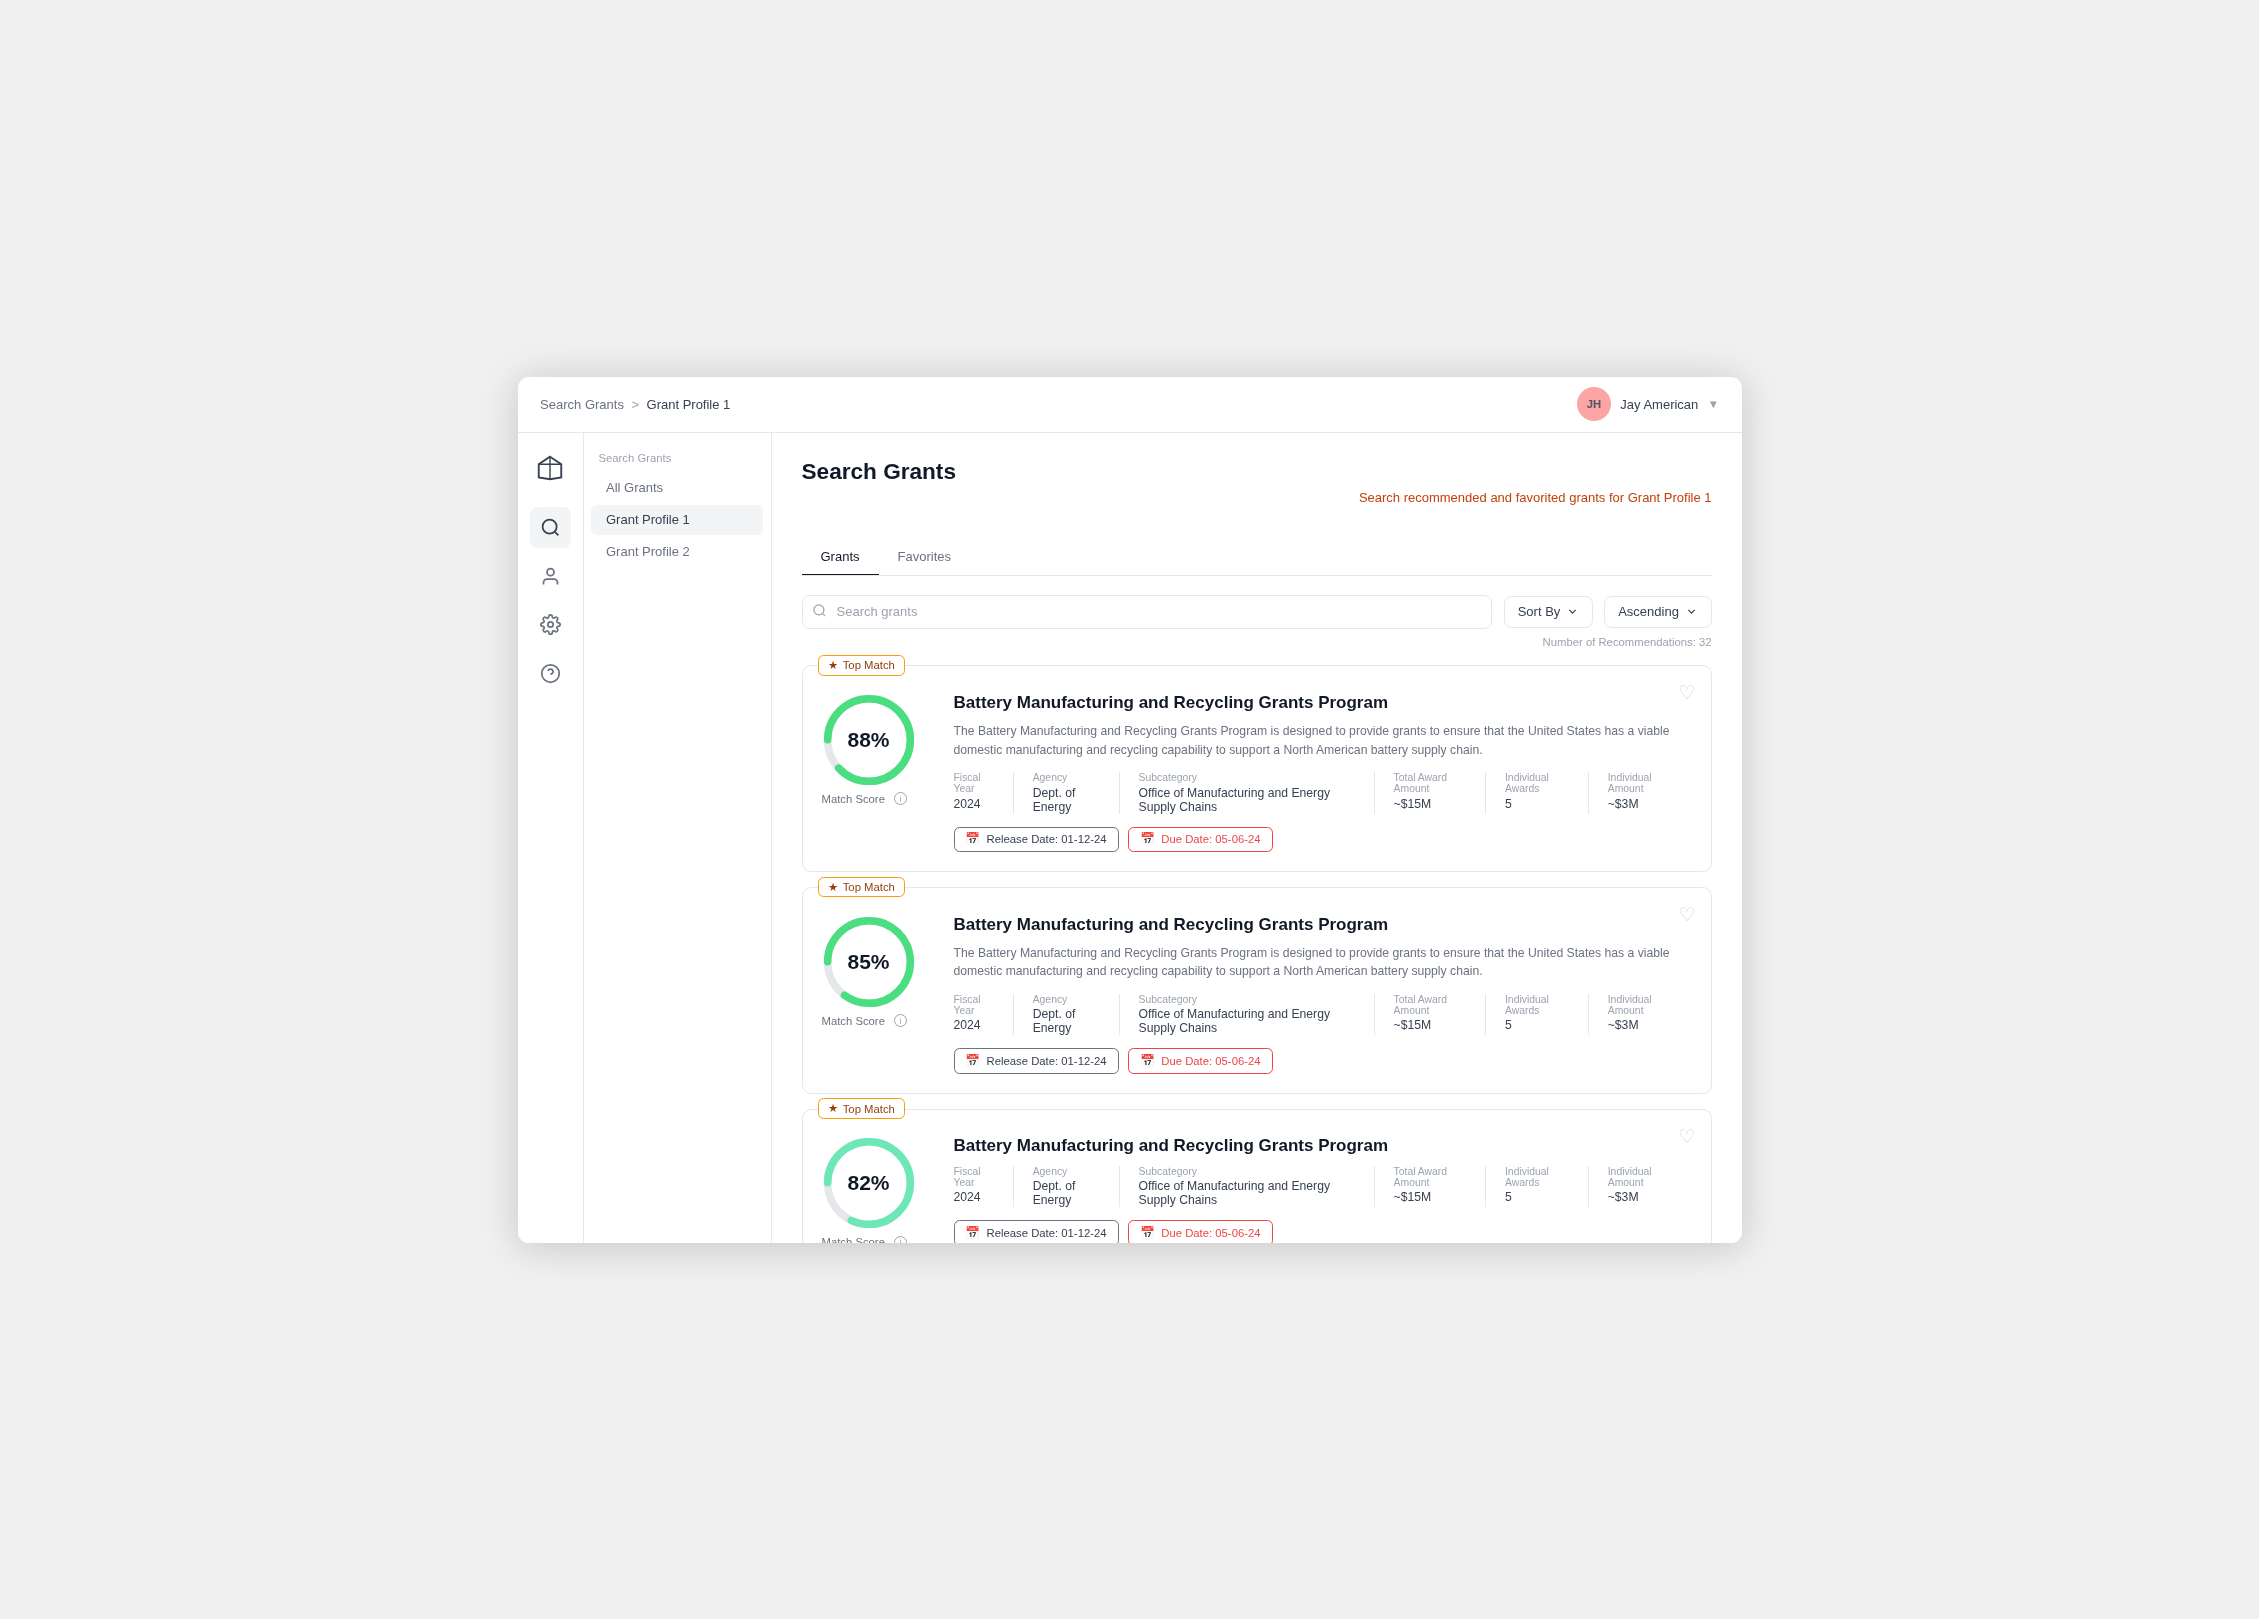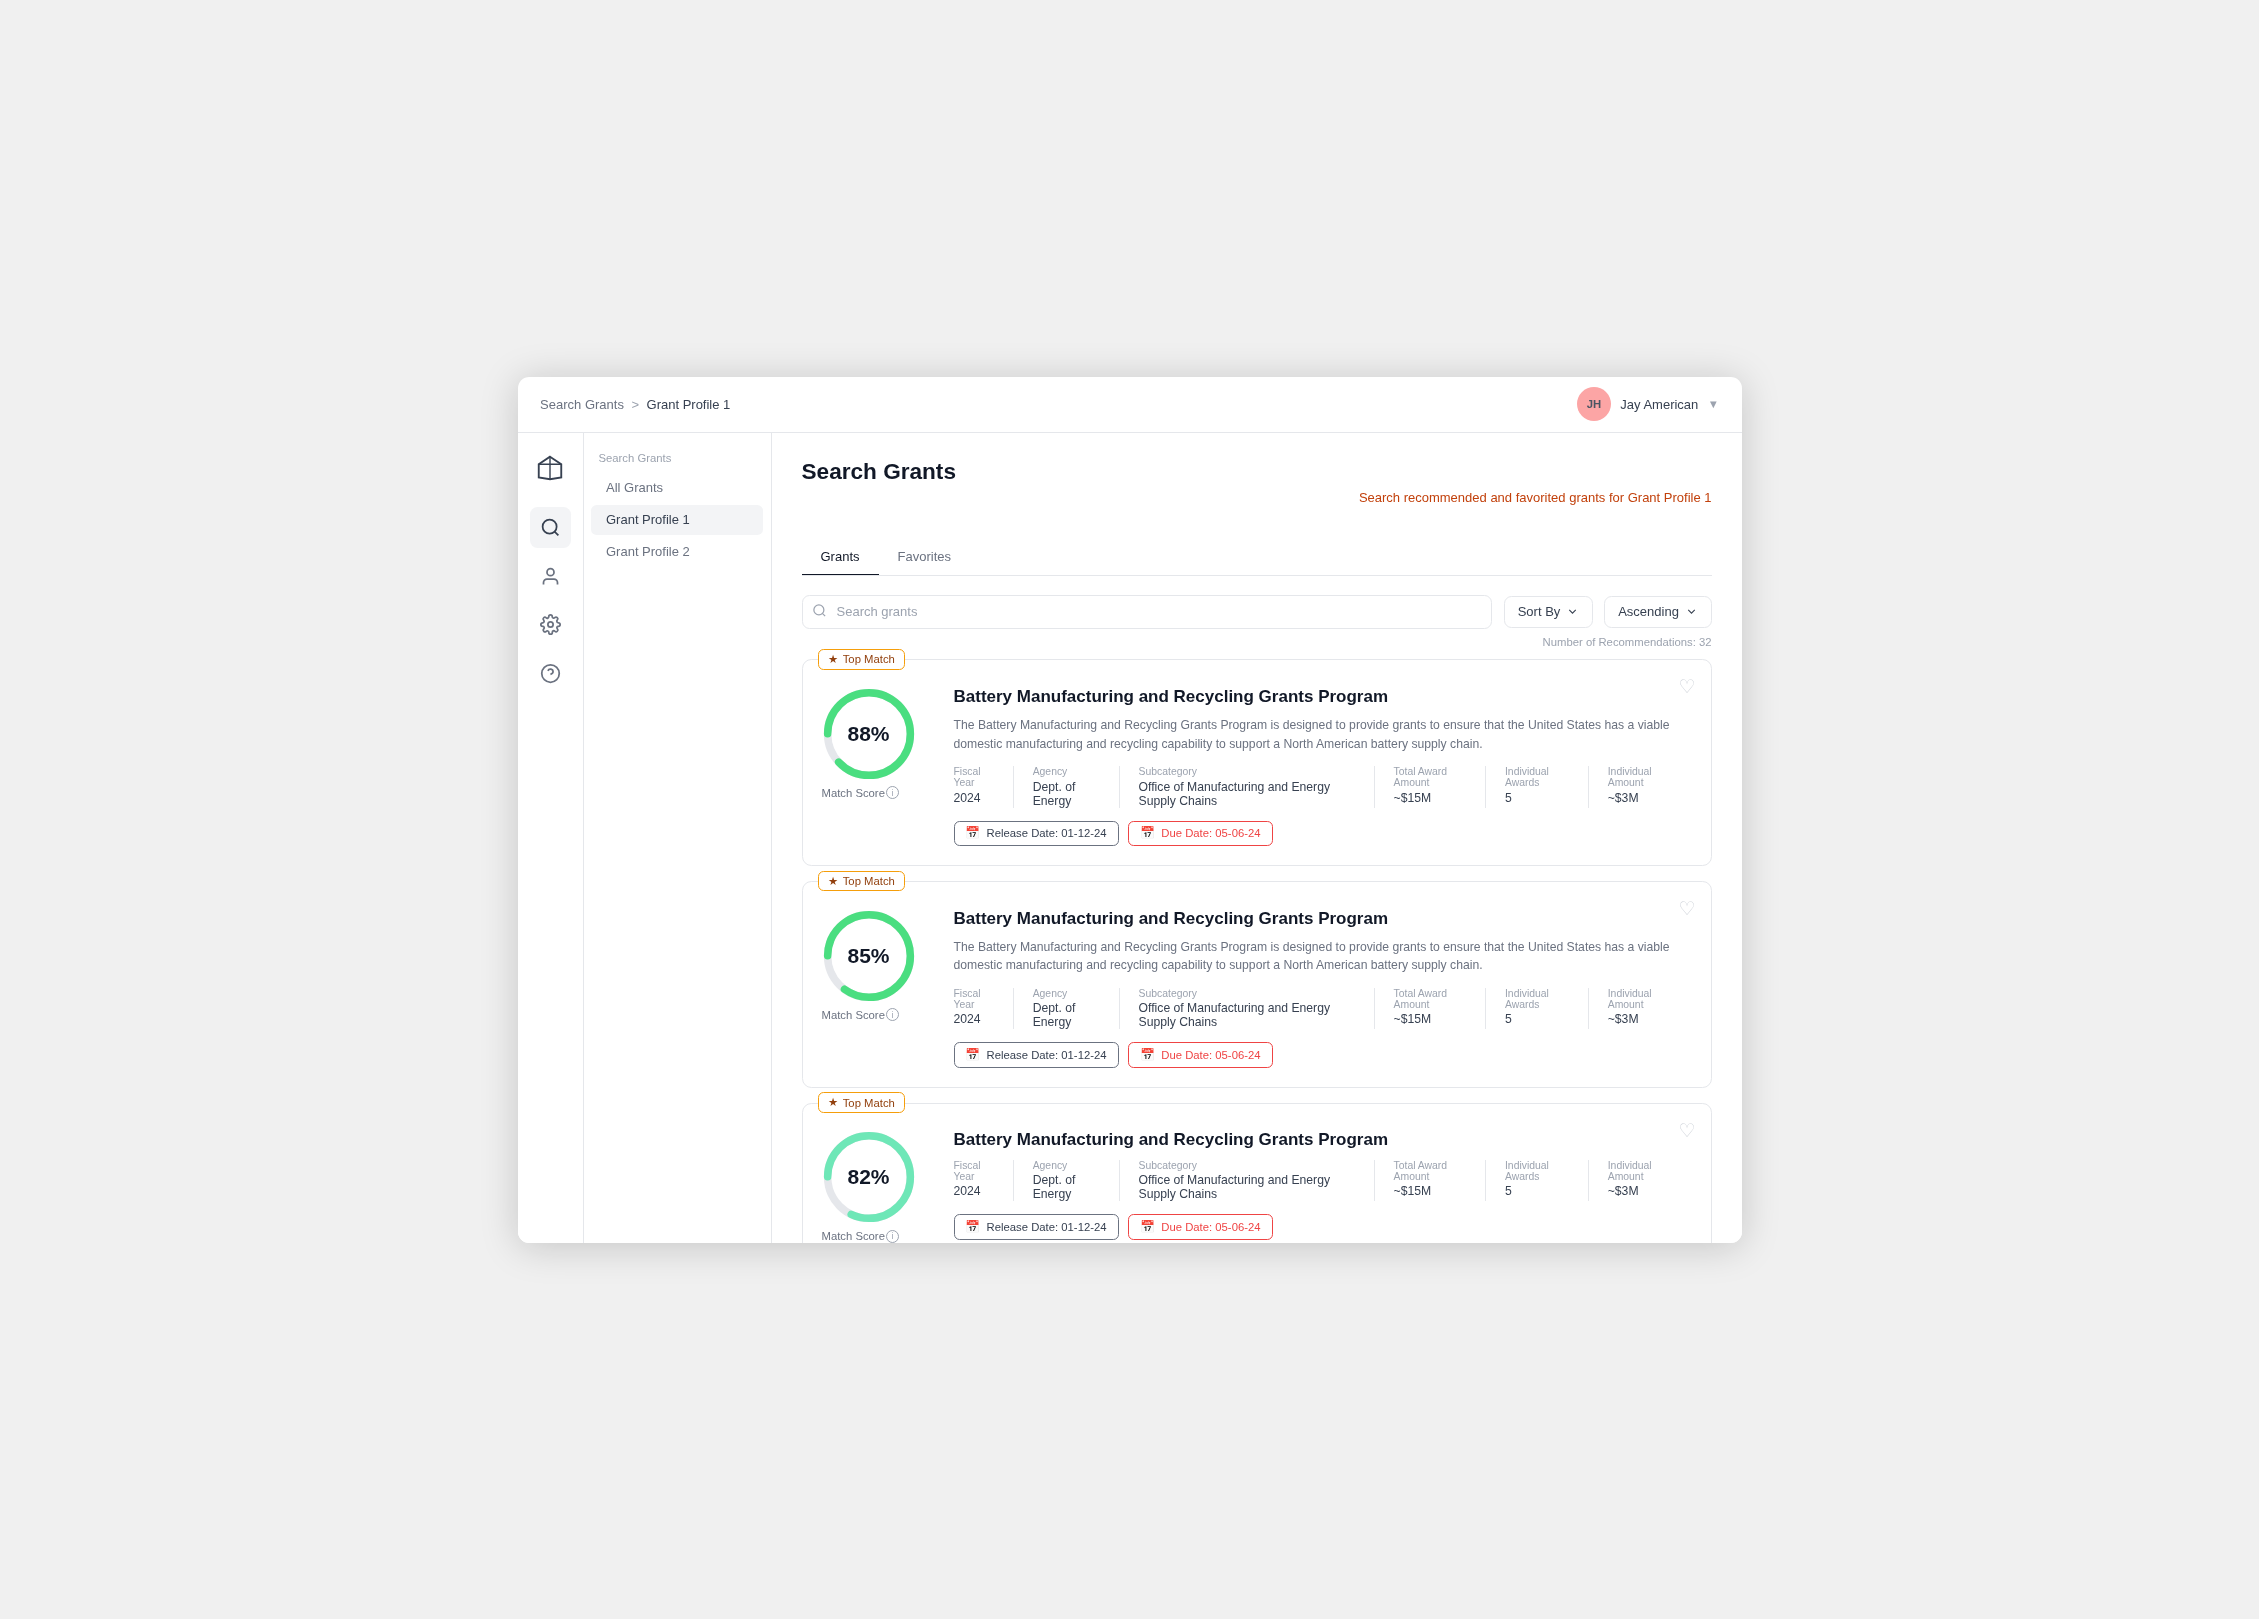--- a/index.html
+++ b/index.html
@@ -41,34 +41,34 @@
     .tab { padding: 9.4px 19px; font-size: 13px; color: #6b7280; cursor: pointer; border-bottom: 1.9px solid transparent; }
     .tab.active { color: #111827; border-bottom: 1.9px solid #111827; font-weight: 500; }
 
     
     .search-sort-bar { display: flex; align-items: center; gap: 11.3px; margin-bottom: 7.5px; }
     .search-box { flex: 1; position: relative; }
     .search-box input { width: 100%; border: 0.9px solid #e5e7eb; border-radius: 7.5px; padding: 8.5px 13px 8.5px 34px; font-size: 13px; color: #374151; outline: none; }
     .search-box input::placeholder { color: #9ca3af; }
     .search-icon-wrap { position: absolute; left: 10.4px; top: 50%; transform: translateY(-50%); color: #9ca3af; }
     .sort-dropdown { display: flex; align-items: center; gap: 5.6px; border: 0.9px solid #e5e7eb; border-radius: 7.5px; padding: 7.5px 13px; font-size: 13px; color: #374151; cursor: pointer; background: #fff; white-space: nowrap; }
-    .recommendations-count { font-size: 11.3px; color: #9ca3af; text-align: right; margin-bottom: 11px; }
+    .recommendations-count { font-size: 11.3px; color: #9ca3af; text-align: right; margin-bottom: 17px; }
 
     
     .grant-card { border: 0.9px solid #e5e7eb; border-radius: 9.4px; padding: 19px; margin-bottom: 15px; position: relative; }
     .top-match-badge { position: absolute; top: -11.3px; left: 15px; display: flex; align-items: center; gap: 4.7px; border: 1.4px solid #f59e0b; border-radius: 5.6px; padding: 2.8px 9.4px; font-size: 11.3px; color: #92400e; background: #fff; font-weight: 500; }
     .heart-btn { position: absolute; top: 15px; right: 15px; color: #d1d5db; cursor: pointer; font-size: 19px; }
     .card-inner { display: flex; gap: 19px; padding-top: 7.5px; }
     
     
     .score-wrap { display: flex; flex-direction: column; align-items: flex-start; flex-shrink: 0; width: 113px; }
     .circle-score { position: relative; width: 94px; height: 94px; }
     .circle-score svg { width: 94px; height: 94px; }
     .circle-score .score-text { position: absolute; top: 50%; left: 50%; transform: translate(-50%, -50%); font-size: 21px; font-weight: 700; color: #111827; }
-    .match-score-label { font-size: 11.3px; color: #6b7280; margin-top: 5.6px; display: flex; align-items: center; gap: 1px; }
+    .match-score-label { font-size: 11.3px; color: #6b7280; margin-top: 5.6px; display: flex; align-items: center; gap: 9px; }
     .info-icon { width: 13px; height: 13px; border-radius: 50%; border: 0.9px solid #9ca3af; display: flex; align-items: center; justify-content: center; font-size: 8.5px; color: #9ca3af; cursor: pointer; }
 
     
     .card-content { flex: 1; }
     .grant-title { font-size: 17px; font-weight: 700; color: #111827; margin-bottom: 9.4px; }
     .grant-desc { font-size: 12.2px; color: #6b7280; margin-bottom: 13px; line-height: 1.5; }
     .grant-meta { display: flex; gap: 0; margin-bottom: 13px; }
     .meta-item { padding-right: 19px; border-right: 0.9px solid #e5e7eb; margin-right: 19px; }
     .meta-item:last-child { border-right: none; }
     .meta-label { font-size: 10.4px; color: #9ca3af; margin-bottom: 2.8px; }

